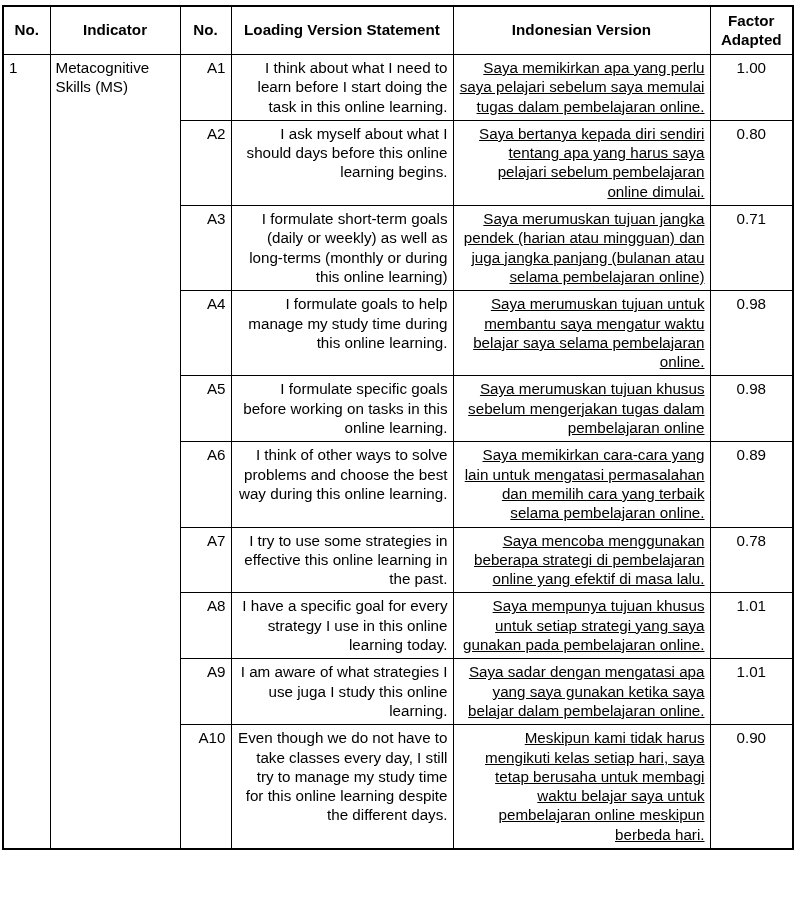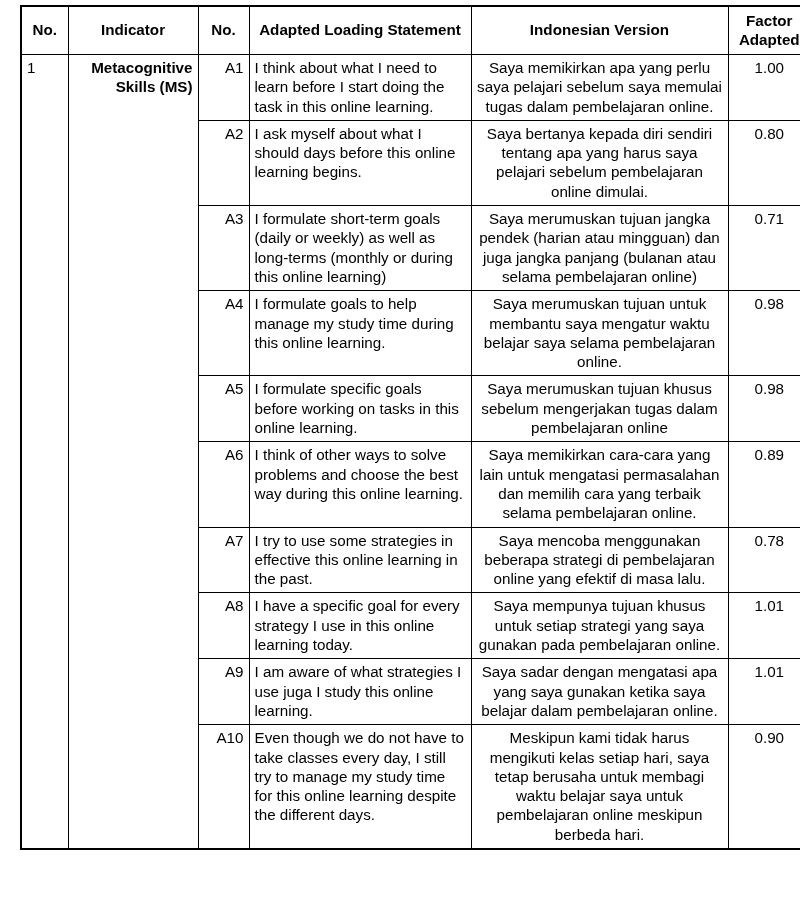--- a/index.html
+++ b/index.html
@@ -8,21 +8,21 @@
     background: #ffffff;
   }
   body {
     width: 800px;
     height: 913px;
     font-family: "Liberation Sans", sans-serif;
     color: #000000;
     overflow: hidden;
   }
   #table-wrap {
-    padding: 5px 5px 0 20px;
+    padding: 5px 5px 0 2px;
     box-sizing: border-box;
   }
   table.questionnaire {
     border-collapse: collapse;
     width: 790px;
     table-layout: fixed;
     border: 2px solid #000;
   }
   table.questionnaire th,
   table.questionnaire td {
@@ -43,45 +43,45 @@
   }
   
   col.c-no      { width: 47px; }
   col.c-ind     { width: 130px; }
   col.c-itemno  { width: 51px; }
   col.c-adapted { width: 222px; }
   col.c-indo    { width: 257px; }
   col.c-factor  { width: 83px; }
 
   td.cell-no       { text-align: left; }
-  td.cell-indicator{ text-align: right; font-weight: bold; }
+  td.cell-indicator{ text-align: left; }
   td.cell-itemno   { text-align: right; }
-  td.cell-adapted  { text-align: left; }
-  td.cell-indo     { text-align: center; }
+  td.cell-adapted  { text-align: right; }
+  td.cell-indo     { text-align: right; text-decoration: underline; }
   td.cell-factor   { text-align: center; margin-top: 12px; }
 </style>
 </head>
 <body>
 
 <div id="table-wrap">
   <table class="questionnaire">
     <colgroup>
       <col class="c-no">
       <col class="c-ind">
       <col class="c-itemno">
       <col class="c-adapted">
       <col class="c-indo">
       <col class="c-factor">
     </colgroup>
     <thead>
       <tr>
         <th>No.</th>
         <th>Indicator</th>
         <th>No.</th>
-        <th>Adapted Loading Statement</th>
+        <th>Loading Version Statement</th>
         <th>Indonesian Version</th>
         <th>Factor Adapted</th>
       </tr>
     </thead>
     <tbody id="table-body">
         <tr>
           <td class="cell-no" rowspan="10">1</td>
           <td class="cell-indicator" rowspan="10">Metacognitive Skills (MS)</td>
           <td class="cell-itemno">A1</td>
           <td class="cell-adapted">I think about what I need to learn before I start doing the task in this online learning.</td>

